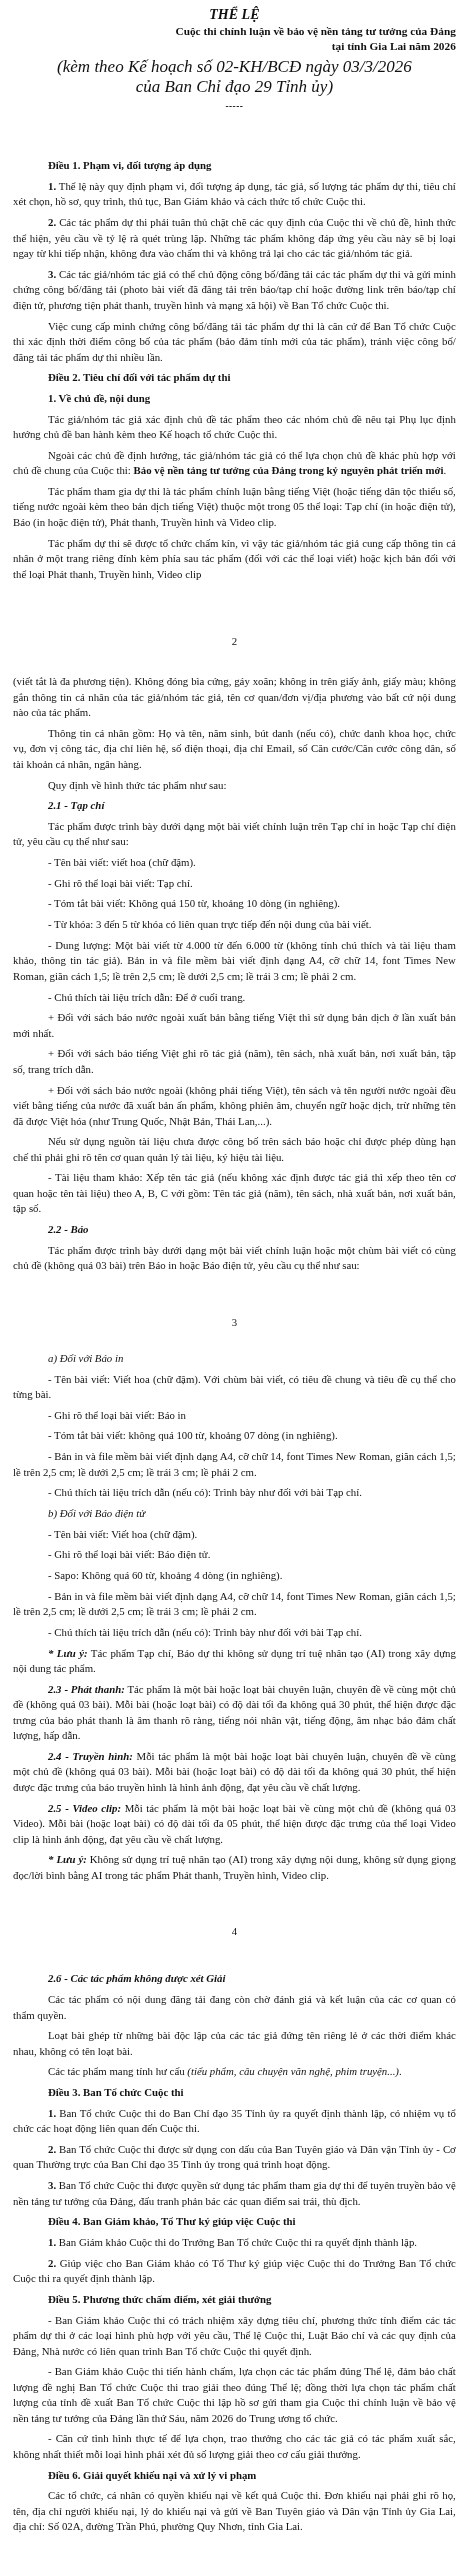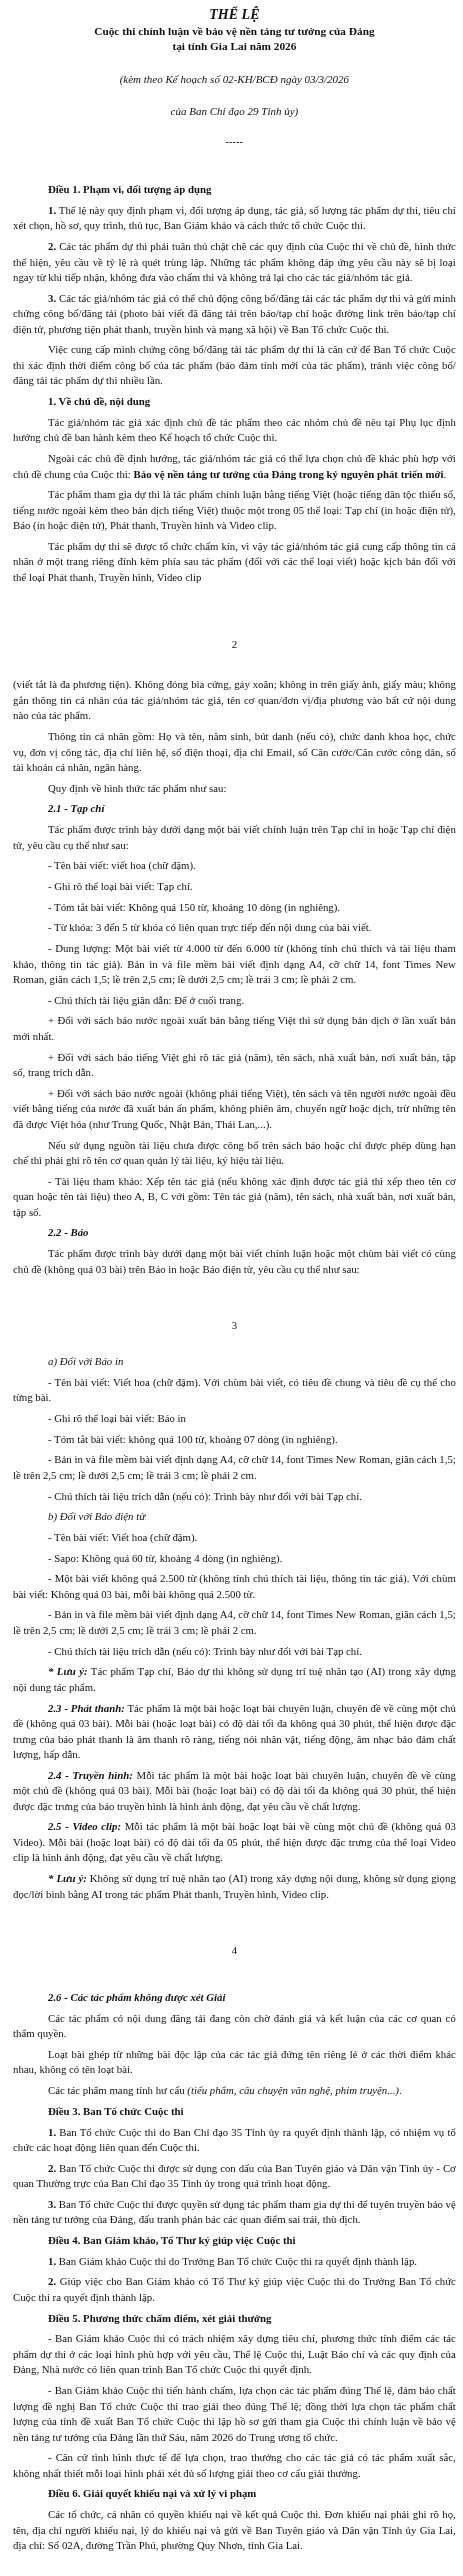--- a/index.html
+++ b/index.html
@@ -6,27 +6,27 @@
   body {
     width: 464px;
     font-family: "Liberation Serif", "DejaVu Serif", serif;
     color: #111111;
     font-size: 10.8px;
     line-height: 15.5px;
   }
   .doc { width: 464px; box-sizing: border-box; padding: 0 8.2px 0 13px; }
   .title-block { text-align: center; padding-top: 7.2px; }
   .title-main { font-weight: bold; font-size: 14px; line-height: 16.5px; margin: 0; font-style: italic; }
-  .title-sub { font-weight: bold; font-size: 11.3px; line-height: 15.5px; margin: 0; }
-  .title-note { font-style: italic; font-size: 11px; line-height: 16px; margin: 16px; }
+  .title-sub { font-weight: bold; font-size: 11.3px; line-height: 15.5px; margin: 0; text-align: right; }
+  .title-note { font-style: italic; font-size: 17px; line-height: 16px; margin: 4px; }
   .title-sep { font-weight: bold; font-size: 9.3px; line-height: 15.5px; margin: 4.1px 0 0 0; letter-spacing: 0.5px; }
   p { margin: 0 0 5.2px 0; text-align: justify; }
   p.ind { text-indent: 35px; }
   .h-art { font-weight: bold; text-indent: 35px; margin: 0 0 5.2px 0; }
-  .h-art.first { text-indent: 35px; margin-top: 32px; }
+  .h-art.first { text-indent: 35px; margin-top: 44px; }
   .h-sec { font-weight: bold; text-indent: 35px; margin: 0 0 5.2px 0; }
   .h-sub { font-weight: bold; font-style: italic; text-indent: 35px; margin: 0 0 5.2px 0; }
   .h-it { font-style: italic; text-indent: 35px; margin: 0 0 5.2px 0; }
   .lead-b { font-weight: bold; }
   .lead-bi { font-weight: bold; font-style: italic; }
   .it { font-style: italic; }
   .page-break { text-align: center; height: 62px; position: relative; }
   .page-break .pnum { position: absolute; left: 0; right: 0; top: 29px; text-align: center; font-size: 10.8px; }
 </style>
 </head>
@@ -42,20 +42,21 @@
     <div class="title-note">của Ban Chỉ đạo 29 Tỉnh ủy)</div>
     <div class="title-sep">-----</div>
   </div>
 
   <div class="h-art first">Điều 1. Phạm vi, đối tượng áp dụng</div>
   <p class="ind"><span class="lead-b">1.</span><span> Thể lệ này quy định phạm vi, đối tượng áp dụng, tác giả, số lượng tác phẩm dự thi, tiêu chí xét chọn, hồ sơ, quy trình, thủ tục, Ban Giám khảo và cách thức tổ chức Cuộc thi.</span></p>
   <p class="ind"><span class="lead-b">2.</span><span> Các tác phẩm dự thi phải tuân thủ chặt chẽ các quy định của Cuộc thi về chủ đề, hình thức thể hiện, yêu cầu về tỷ lệ rà quét trùng lặp. Những tác phẩm không đáp ứng yêu cầu này sẽ bị loại ngay từ khi tiếp nhận, không đưa vào chấm thi và không trả lại cho các tác giả/nhóm tác giả.</span></p>
   <p class="ind"><span class="lead-b">3.</span><span> Các tác giả/nhóm tác giả có thể chủ động công bố/đăng tải các tác phẩm dự thi và gửi minh chứng công bố/đăng tải (photo bài viết đã đăng tải trên báo/tạp chí hoặc đường link trên báo/tạp chí điện tử, phương tiện phát thanh, truyền hình và mạng xã hội) về Ban Tổ chức Cuộc thi.</span></p>
   <p class="ind">Việc cung cấp minh chứng công bố/đăng tải tác phẩm dự thi là căn cứ để Ban Tổ chức Cuộc thi xác định thời điểm công bố của tác phẩm (bảo đảm tính mới của tác phẩm), tránh việc công bố/đăng tải tác phẩm dự thi nhiều lần.</p>
 
+  <div class="h-art">Điều 2. Tiêu chí đối với tác phẩm dự thi</div>
   <div class="h-sec">1. Về chủ đề, nội dung</div>
   <p class="ind">Tác giả/nhóm tác giả xác định chủ đề tác phẩm theo các nhóm chủ đề nêu tại Phụ lục định hướng chủ đề ban hành kèm theo Kế hoạch tổ chức Cuộc thi.</p>
   <p class="ind"><span>Ngoài các chủ đề định hướng, tác giả/nhóm tác giả có thể lựa chọn chủ đề khác phù hợp với chủ đề chung của Cuộc thi: </span><span class="lead-b">Bảo vệ nền tảng tư tưởng của Đảng trong kỷ nguyên phát triển mới</span><span>.</span></p>
   <p class="ind">Tác phẩm tham gia dự thi là tác phẩm chính luận bằng tiếng Việt (hoặc tiếng dân tộc thiểu số, tiếng nước ngoài kèm theo bản dịch tiếng Việt) thuộc một trong 05 thể loại: Tạp chí (in hoặc điện tử), Báo (in hoặc điện tử), Phát thanh, Truyền hình và Video clip.</p>
   <p class="ind" style="margin-bottom:15px;">Tác phẩm dự thi sẽ được tổ chức chấm kín, vì vậy tác giả/nhóm tác giả cung cấp thông tin cá nhân ở một trang riêng đính kèm phía sau tác phẩm (đối với các thể loại viết) hoặc kịch bản đối với thể loại Phát thanh, Truyền hình, Video clip</p>
 
   <div class="page-break" style="height:77px;">
     <div class="pnum" style="top:37px;">2</div>
   </div>
 
@@ -63,21 +64,21 @@
   <p class="ind">Thông tin cá nhân gồm: Họ và tên, năm sinh, bút danh (nếu có), chức danh khoa học, chức vụ, đơn vị công tác, địa chỉ liên hệ, số điện thoại, địa chỉ Email, số Căn cước/Căn cước công dân, số tài khoản cá nhân, ngân hàng.</p>
   <p class="ind">Quy định về hình thức tác phẩm như sau:</p>
 
   <div class="h-sub">2.1 - Tạp chí</div>
   <p class="ind">Tác phẩm được trình bày dưới dạng một bài viết chính luận trên Tạp chí in hoặc Tạp chí điện tử, yêu cầu cụ thể như sau:</p>
   <p class="ind">- Tên bài viết: viết hoa (chữ đậm).</p>
   <p class="ind">- Ghi rõ thể loại bài viết: Tạp chí.</p>
   <p class="ind">- Tóm tắt bài viết: Không quá 150 từ, khoảng 10 dòng (in nghiêng).</p>
   <p class="ind">- Từ khóa: 3 đến 5 từ khóa có liên quan trực tiếp đến nội dung của bài viết.</p>
   <p class="ind">- Dung lượng: Một bài viết từ 4.000 từ đến 6.000 từ (không tính chú thích và tài liệu tham khảo, thông tin tác giả). Bản in và file mềm bài viết định dạng A4, cỡ chữ 14, font Times New Roman, giãn cách 1,5; lề trên 2,5 cm; lề dưới 2,5 cm; lề trái 3 cm; lề phải 2 cm.</p>
-  <p class="ind">- Chú thích tài liệu giãn dẫn: Để ở cuối trang.</p>
+  <p class="ind">- Chú thích tài liệu trích dẫn: Để ở cuối trang.</p>
   <p class="ind">+ Đối với sách báo nước ngoài xuất bản bằng tiếng Việt thì sử dụng bản dịch ở lần xuất bản mới nhất.</p>
   <p class="ind">+ Đối với sách báo tiếng Việt ghi rõ tác giả (năm), tên sách, nhà xuất bản, nơi xuất bản, tập số, trang trích dẫn.</p>
   <p class="ind">+ Đối với sách báo nước ngoài (không phải tiếng Việt), tên sách và tên người nước ngoài đều viết bằng tiếng của nước đã xuất bản ấn phẩm, không phiên âm, chuyển ngữ hoặc dịch, trừ những tên đã được Việt hóa (như Trung Quốc, Nhật Bản, Thái Lan,...).</p>
   <p class="ind">Nếu sử dụng nguồn tài liệu chưa được công bố trên sách báo hoặc chỉ được phép dùng hạn chế thì phải ghi rõ tên cơ quan quản lý tài liệu, ký hiệu tài liệu.</p>
   <p class="ind">- Tài liệu tham khảo: Xếp tên tác giả (nếu không xác định được tác giả thì xếp theo tên cơ quan hoặc tên tài liệu) theo A, B, C với gồm: Tên tác giả (năm), tên sách, nhà xuất bản, nơi xuất bản, tập số.</p>
 
   <div class="h-sub">2.2 - Báo</div>
   <p class="ind" style="margin-bottom:0;">Tác phẩm được trình bày dưới dạng một bài viết chính luận hoặc một chùm bài viết có cùng chủ đề (không quá 03 bài) trên Báo in hoặc Báo điện tử, yêu cầu cụ thể như sau:</p>
 
   <div class="page-break" style="height:77px;">
@@ -86,22 +87,22 @@
 
   <div class="h-it">a) Đối với Báo in</div>
   <p class="ind">- Tên bài viết: Viết hoa (chữ đậm). Với chùm bài viết, có tiêu đề chung và tiêu đề cụ thể cho từng bài.</p>
   <p class="ind">- Ghi rõ thể loại bài viết: Báo in</p>
   <p class="ind">- Tóm tắt bài viết: không quá 100 từ, khoảng 07 dòng (in nghiêng).</p>
   <p class="ind">- Bản in và file mềm bài viết định dạng A4, cỡ chữ 14, font Times New Roman, giãn cách 1,5; lề trên 2,5 cm; lề dưới 2,5 cm; lề trái 3 cm; lề phải 2 cm.</p>
   <p class="ind">- Chú thích tài liệu trích dẫn (nếu có): Trình bày như đối với bài Tạp chí.</p>
 
   <div class="h-it">b) Đối với Báo điện tử</div>
   <p class="ind">- Tên bài viết: Viết hoa (chữ đậm).</p>
+  <p class="ind">- Ghi rõ thể loại bài viết: Báo điện tử.</p>
   <p class="ind">- Sapo: Không quá 60 từ, khoảng 4 dòng (in nghiêng).</p>
-  <p class="ind">- Một bài viết không quá 2.500 từ (không tính chú thích tài liệu, thông tin tác giả). Với chùm bài viết: Không quá 03 bài, mỗi bài không quá 2.500 từ.</p>
   <p class="ind">- Bản in và file mềm bài viết định dạng A4, cỡ chữ 14, font Times New Roman, giãn cách 1,5; lề trên 2,5 cm; lề dưới 2,5 cm; lề trái 3 cm; lề phải 2 cm.</p>
   <p class="ind">- Chú thích tài liệu trích dẫn (nếu có): Trình bày như đối với bài Tạp chí.</p>
 
   <p class="ind"><span class="lead-bi">* Lưu ý:</span><span> Tác phẩm Tạp chí, Báo dự thi không sử dụng trí tuệ nhân tạo (AI) trong xây dựng nội dung tác phẩm.</span></p>
 
   <p class="ind"><span class="lead-bi">2.3 - Phát thanh:</span><span> Tác phẩm là một bài hoặc loạt bài chuyên luận, chuyên đề về cùng một chủ đề (không quá 03 bài). Mỗi bài (hoặc loạt bài) có độ dài tối đa không quá 30 phút, thể hiện được đặc trưng của báo phát thanh là âm thanh rõ ràng, tiếng nói nhân vật, tiếng động, âm nhạc bảo đảm chất lượng, hấp dẫn.</span></p>
   <p class="ind"><span class="lead-bi">2.4 - Truyền hình:</span><span> Mỗi tác phẩm là một bài hoặc loạt bài chuyên luận, chuyên đề về cùng một chủ đề (không quá 03 bài). Mỗi bài (hoặc loạt bài) có độ dài tối đa không quá 30 phút, thể hiện được đặc trưng của báo truyền hình là hình ảnh động, đạt yêu cầu về chất lượng.</span></p>
   <p class="ind"><span class="lead-bi">2.5 - Video clip:</span><span> Mỗi tác phẩm là một bài hoặc loạt bài về cùng một chủ đề (không quá 03 Video). Mỗi bài (hoặc loạt bài) có độ dài tối đa 05 phút, thể hiện được đặc trưng của thể loại Video clip là hình ảnh động, đạt yêu cầu về chất lượng.</span></p>
   <p class="ind" style="margin-bottom:0;"><span class="lead-bi">* Lưu ý:</span><span> Không sử dụng trí tuệ nhân tạo (AI) trong xây dựng nội dung, không sử dụng giọng đọc/lời bình bằng AI trong tác phẩm Phát thanh, Truyền hình, Video clip.</span></p>
 

